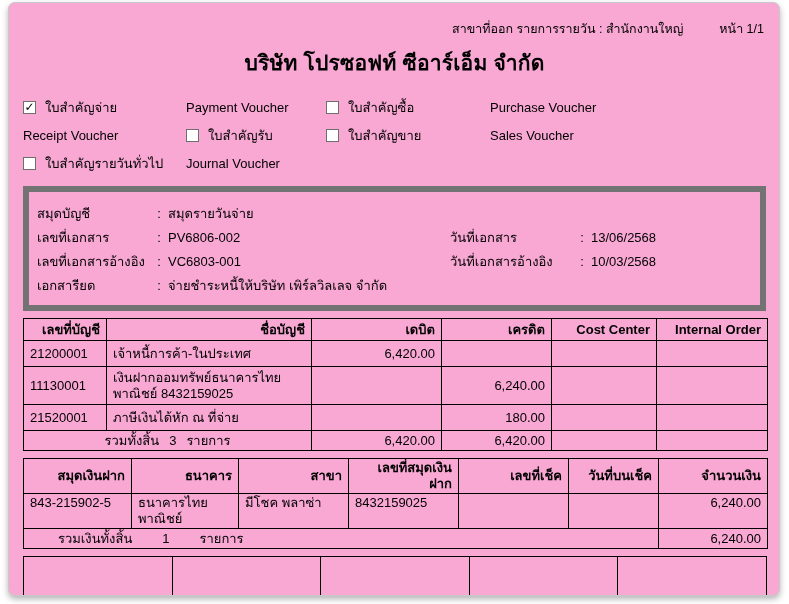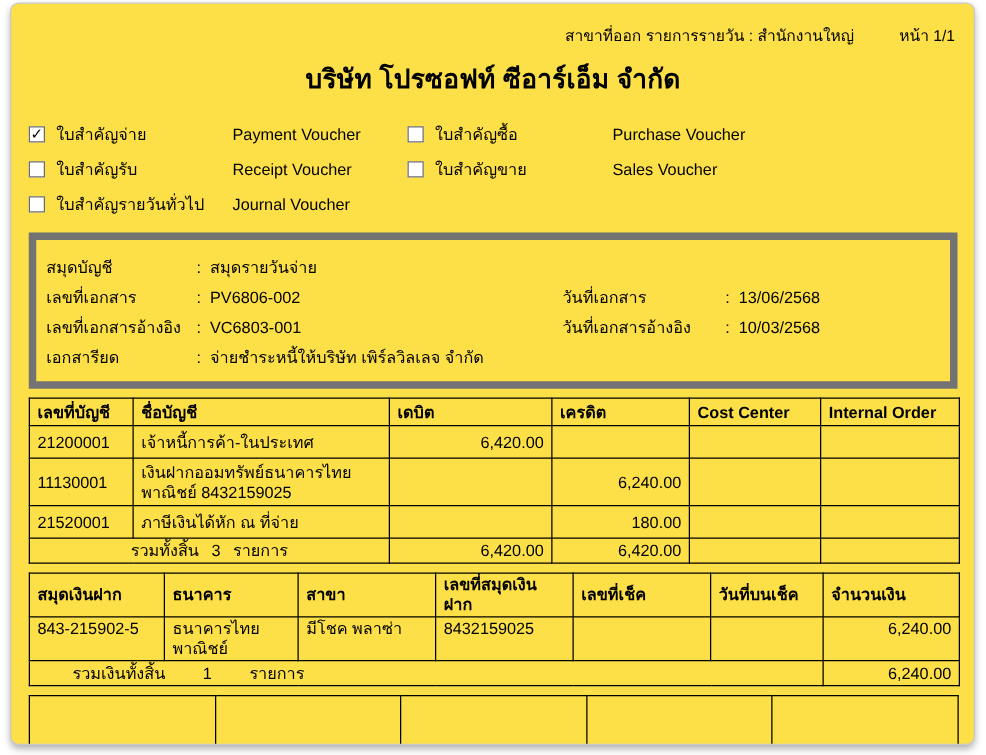--- a/index.html
+++ b/index.html
@@ -1,19 +1,19 @@
 <!DOCTYPE html>
 <html><head>
 <meta charset="utf-8">
 <style>
   * { margin:0; padding:0; box-sizing:border-box; }
   html,body { width:789px; height:604px; background:#fff; font-family:"Liberation Sans","DejaVu Sans",sans-serif; color:#000; }
   .page {
     position:absolute; left:8px; top:2px; width:772px; height:594px;
-    background:#fde047; border:1px solid #c9c9c9; border-radius:7px;
+    background:#f9a8d4; border:1px solid #c9c9c9; border-radius:7px;
     box-shadow:0 3px 6px rgba(0,0,0,.30);
     padding:16px 13px 0 14px; overflow:hidden;
   }
   
   .hdr-row { display:flex; justify-content:flex-end; align-items:baseline; gap:36px; font-size:12.5px; padding-right:2px; }
   .title { text-align:center; font-size:21px; font-weight:bold; margin-top:7px; letter-spacing:.2px; }
   
   .vouchers { margin-top:18px; display:grid; grid-template-columns:163px 140px 164px auto; row-gap:7px; font-size:13px; }
   .vcell { display:flex; align-items:center; }
   .checkbox {
@@ -23,21 +23,21 @@
   }
   .checkbox.checked::after { content:"✓"; margin-top:-1px; }
   
   .info-box { margin-top:12px; border:6px solid #737373; padding:9px 8px 8px 8px; font-size:13px; }
   .info-grid { display:grid; grid-template-columns:113px 18px 282px 123px 18px auto; }
   .info-grid > div { height:24px; display:flex; align-items:center; }
   .colon { justify-content:center; }
   
   table { border-collapse:collapse; width:744px; table-layout:fixed; font-size:13px; margin-top:7px; }
   th, td { border:1px solid #000; padding:1px 6px; vertical-align:middle; line-height:16px; }
-  th { font-weight:bold; text-align:left; height:22px; }
+  th { font-weight:bold; text-align:right; height:22px; }
   td.num { text-align:right; }
   td.wrap { overflow-wrap:anywhere; word-break:break-word; }
   .acct-table td { height:26px; }
   .acct-table tr.two-line td { height:38px; }
   .total-cell { display:flex; align-items:flex-start; justify-content:center; gap:10px; }
   .total-cell-left { display:flex; align-items:center; gap:30px; padding-left:28px; }
   tr.total-row td { height:20px; }
   .sig-table th { height:22px; }
   .sig-table td { height:79px; }
 </style>
@@ -63,26 +63,26 @@
       </div>
     <div class="vcell">
       <span class="checkbox"></span>
       <span>ใบสำคัญซื้อ</span>
     </div>
     <div class="vcell">
         <span>Purchase Voucher</span>
       </div>
 
     <div class="vcell">
+        <span>Receipt Voucher</span>
+      </div>
+    <div class="vcell">
       <span class="checkbox"></span>
       <span>ใบสำคัญรับ</span>
     </div>
-    <div class="vcell">
-        <span>Receipt Voucher</span>
-      </div>
     <div class="vcell">
       <span class="checkbox"></span>
       <span>ใบสำคัญขาย</span>
     </div>
     <div class="vcell">
         <span>Sales Voucher</span>
       </div>
 
     <div class="vcell">
       <span class="checkbox"></span>

